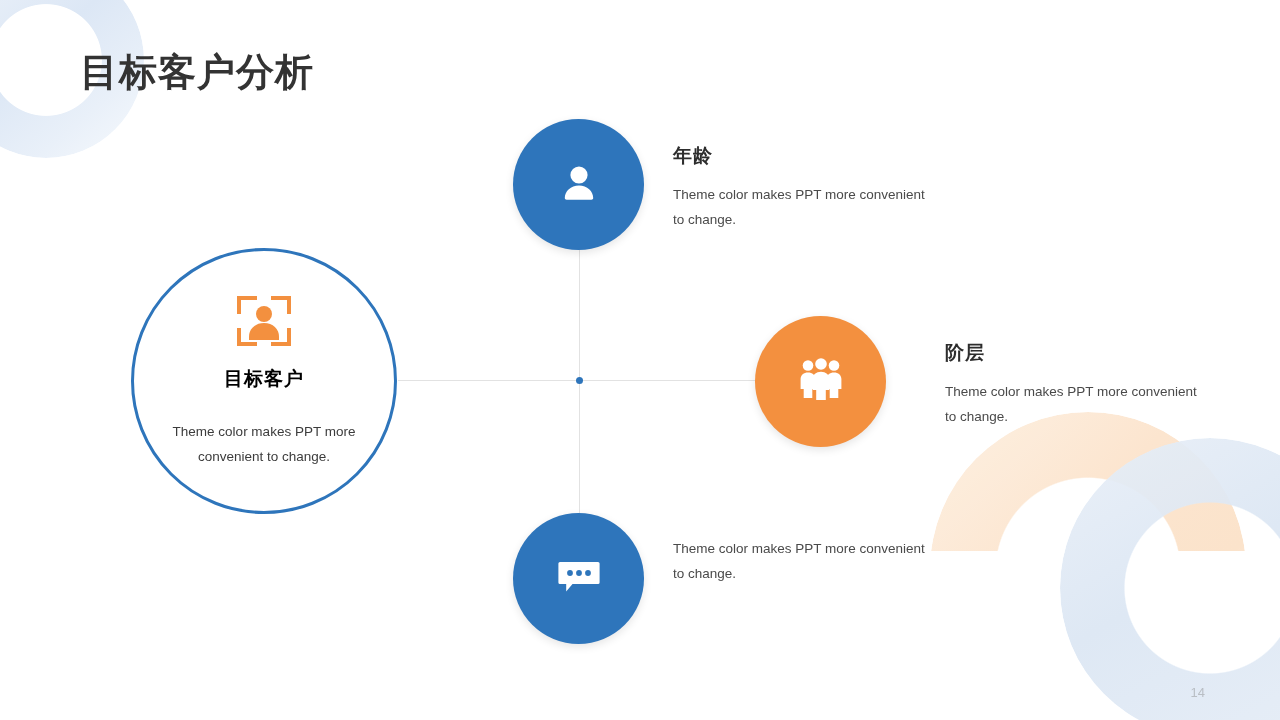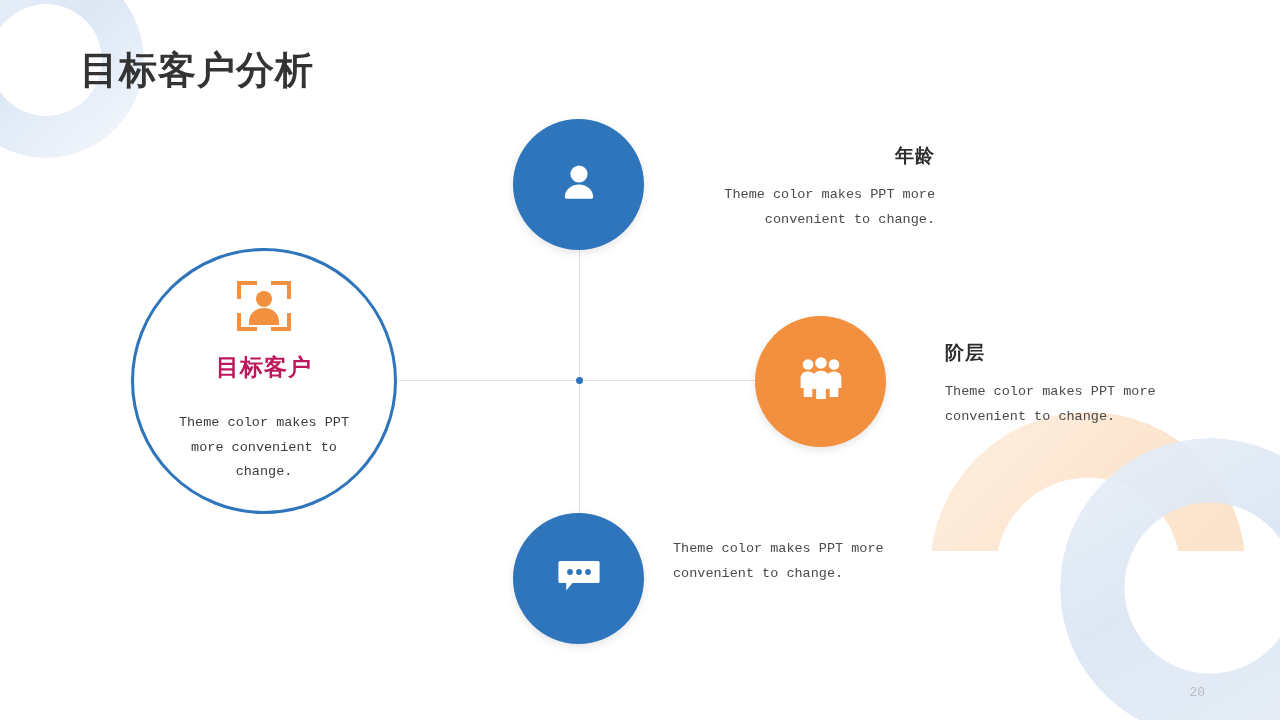--- a/index.html
+++ b/index.html
@@ -6,21 +6,21 @@
     margin: 0;
     padding: 0;
     background: #ffffff;
   }
   #slide {
     position: relative;
     width: 1280px;
     height: 720px;
     background: #ffffff;
     overflow: hidden;
-    font-family: Liberation Mono, monospace;
+    font-family: Liberation Sans, sans-serif;
   }
 
   
   .deco {
     position: absolute;
     pointer-events: none;
   }
   
   #deco-ring-tl {
     left: -52px;
@@ -109,23 +109,23 @@
     border: 3px solid #2e75bb;
     background: #ffffff;
     box-sizing: border-box;
     display: flex;
     flex-direction: column;
     align-items: center;
     justify-content: center;
   }
   #hub-icon { margin-bottom: 12px; }
   #hub-title {
-    font-size: 23px;
+    font-size: 19px;
     font-weight: bold;
-    color: #be185d;
+    color: #000000;
     letter-spacing: 1px;
     margin-bottom: 28px;
   }
   #hub-desc {
     font-size: 13.5px;
     color: #3c3c3c;
     text-align: center;
     line-height: 1.85;
     width: 192px;
   }
@@ -155,21 +155,21 @@
     color: #2d2d2d;
     letter-spacing: 1px;
     margin-bottom: 14px;
   }
   .node-desc {
     font-size: 13.5px;
     color: #4a4a4a;
     line-height: 1.85;
     max-width: 262px;
   }
-  #node-age-text   { left: 673px; top: 143px; text-align: right; }
+  #node-age-text   { left: 673px; top: 143px; }
   #node-class-text { left: 945px; top: 340px; }
   #node-needs-text { left: 673px; top: 537px; }
 
   
   #page-number {
     position: absolute;
     right: 75px;
     bottom: 20px;
     font-size: 13px;
     color: #b9bec4;
@@ -259,15 +259,15 @@
           <circle cx="23" cy="16" r="2.9"></circle>
           <circle cx="32" cy="16" r="2.9"></circle>
         </g>
       </svg>
     </span>
   </div>
   <div class="node-text" id="node-needs-text">
     <div class="node-desc">Theme color makes PPT more convenient to change.</div>
   </div>
 
-  <div id="page-number">20</div>
+  <div id="page-number">14</div>
 
 </div>
 
 </body></html>

